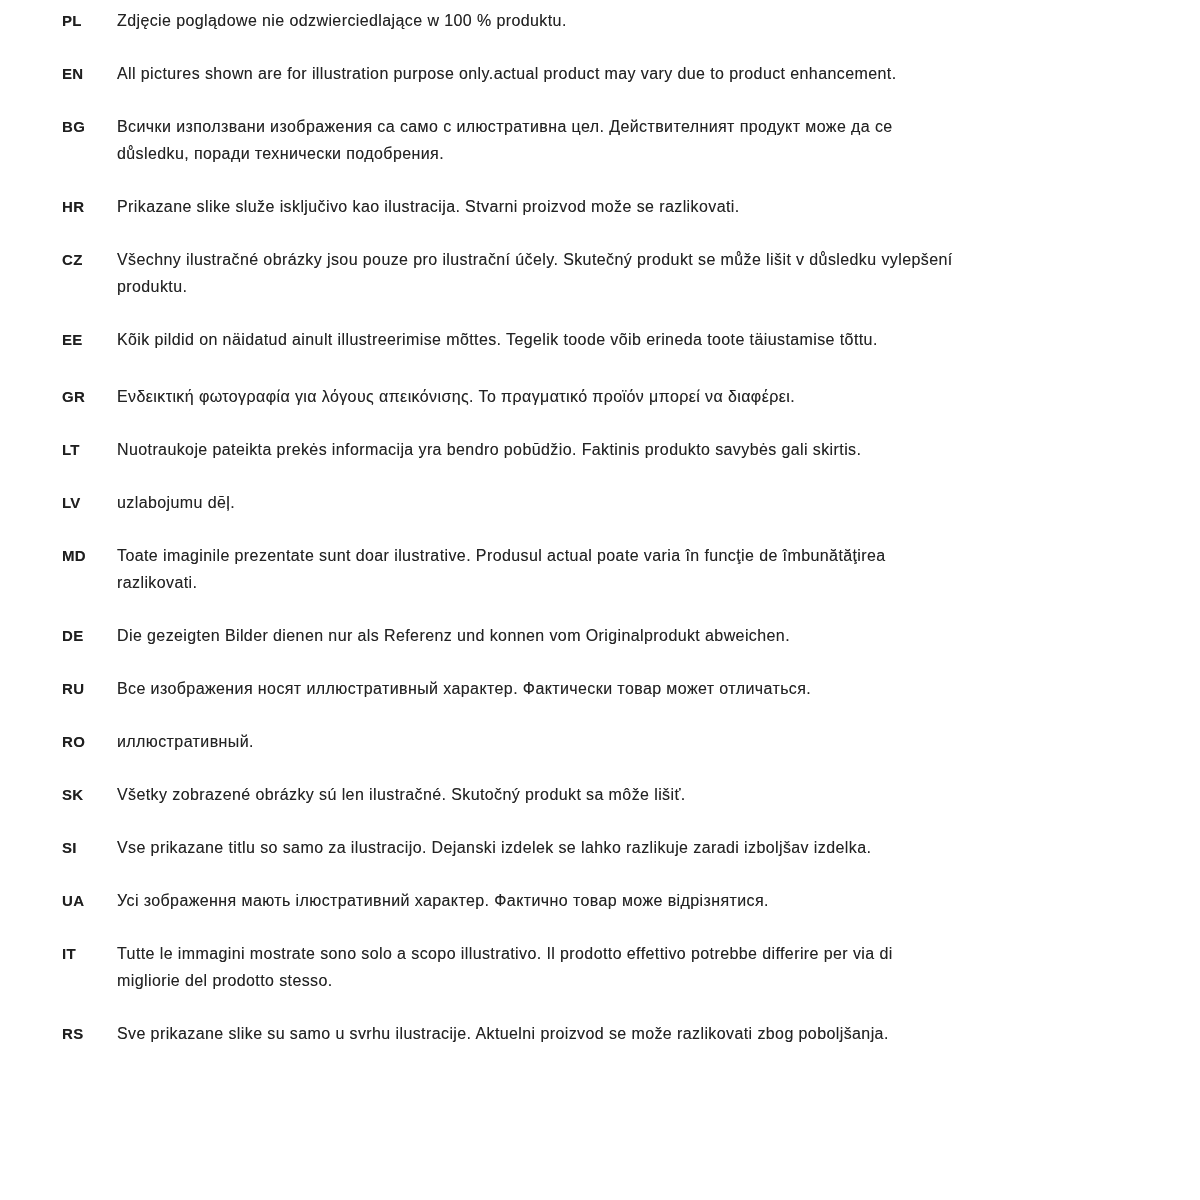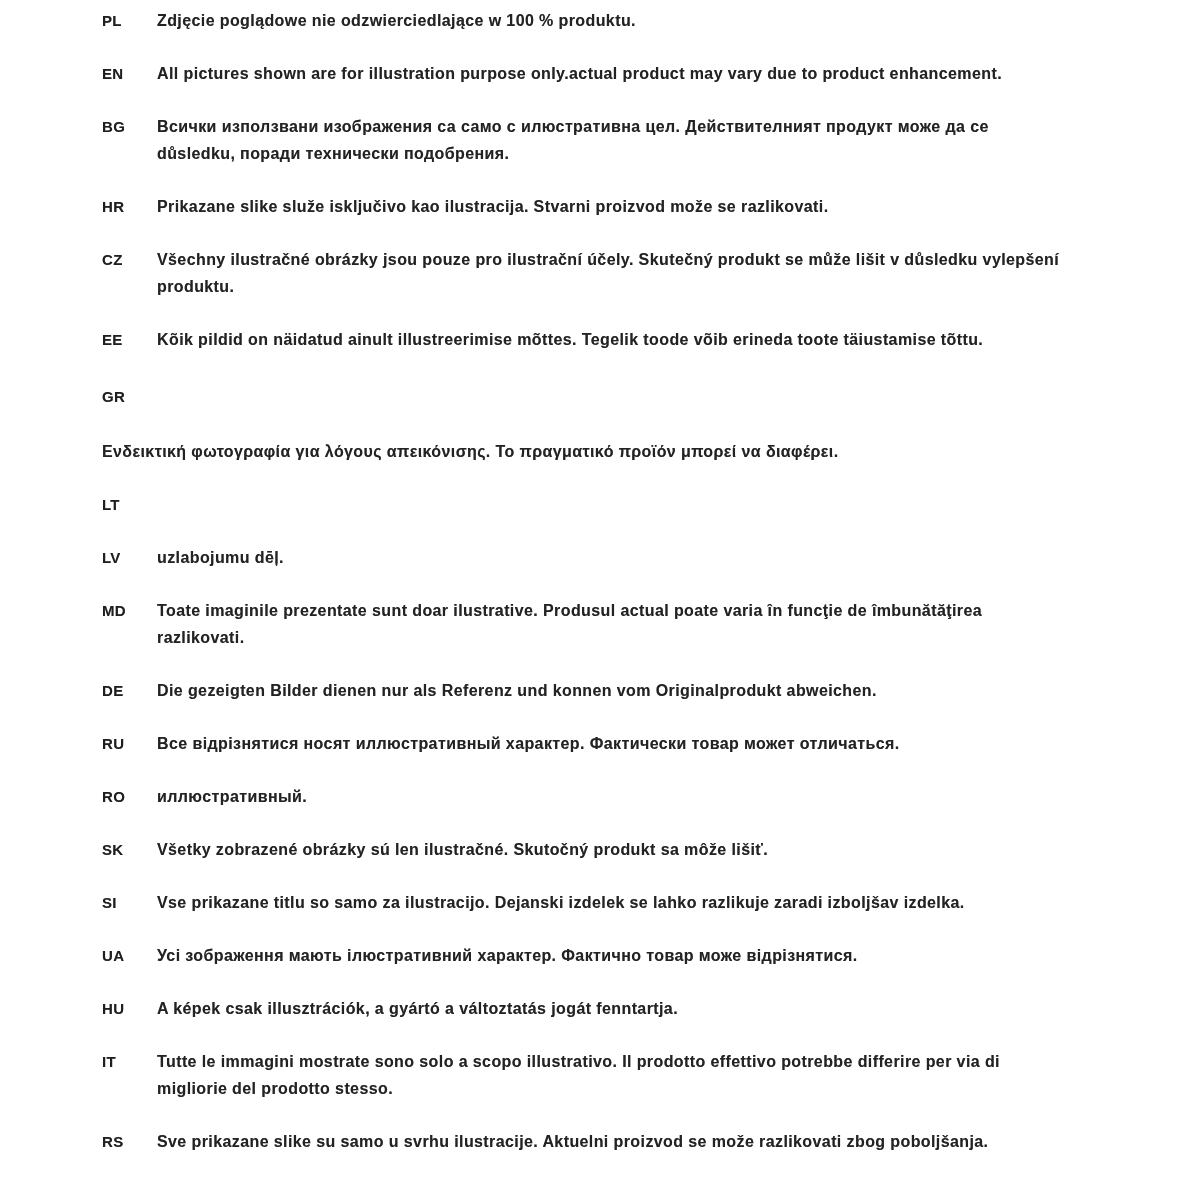--- a/index.html
+++ b/index.html
@@ -8,53 +8,51 @@
     background: #ffffff;
   }
   body {
     width: 1200px;
     height: 1200px;
     font-family: "Liberation Sans", sans-serif;
     color: #232323;
     overflow: hidden;
   }
   .page {
-    padding: 7px 40px 0 102px;
+    padding: 7px 40px 0 62px;
     box-sizing: border-box;
     width: 1144px;
   }
   .row {
     display: flex;
     align-items: flex-start;
     margin-bottom: 26px;
   }
   .row.extra-gap {
     margin-top: 30px;
-    flex-direction: column;
   }
   .code {
     flex: 0 0 55px;
     width: 55px;
     font-size: 15px;
     font-weight: bold;
     line-height: 27px;
     letter-spacing: 0.3px;
     color: #1f1f1f;
     text-shadow: 0 0 0.6px rgba(31,31,31,0.45);
   }
   .text {
     font-size: 16px;
     line-height: 27px;
     letter-spacing: 0.4px;
     color: #232323;
     text-shadow: 0 0 0.6px rgba(35,35,35,0.4);
   }
   .line {
     white-space: nowrap;
-    font-weight: bold;
   }
   .line:empty { display: none; }
 </style>
 </head>
 <body>
 
 <div class="page">
 
   <div class="row">
     <span class="code">PL</span>
@@ -102,20 +100,23 @@
 
   <div class="row extra-gap">
     <span class="code">GR</span>
     <div class="text">
       <div class="line">Ενδεικτική φωτογραφία για λόγους απεικόνισης. Το πραγματικό προϊόν μπορεί να διαφέρει.</div>
     </div>
   </div>
 
   <div class="row">
     <span class="code">LT</span>
+    <div class="text">
+      <div class="line">Nuotraukoje pateikta prekės informacija yra bendro pobūdžio. Faktinis produkto savybės gali skirtis.</div>
+    </div>
   </div>
 
   <div class="row">
     <span class="code">LV</span>
     <div class="text">
       <div class="line">uzlabojumu dēļ.</div>
     </div>
   </div>
 
   <div class="row">
@@ -129,21 +130,21 @@
   <div class="row">
     <span class="code">DE</span>
     <div class="text">
       <div class="line">Die gezeigten Bilder dienen nur als Referenz und konnen vom Originalprodukt abweichen.</div>
     </div>
   </div>
 
   <div class="row">
     <span class="code">RU</span>
     <div class="text">
-      <div class="line">Все відрізнятися носят иллюстративный характер. Фактически товар может отличаться.</div>
+      <div class="line">Все изображения носят иллюстративный характер. Фактически товар может отличаться.</div>
     </div>
   </div>
 
   <div class="row">
     <span class="code">RO</span>
     <div class="text">
       <div class="line">иллюстративный.</div>
     </div>
   </div>
 
@@ -161,26 +162,20 @@
     </div>
   </div>
 
   <div class="row">
     <span class="code">UA</span>
     <div class="text">
       <div class="line">Усі зображення мають ілюстративний характер. Фактично товар може відрізнятися.</div>
     </div>
   </div>
 
-  <div class="row">
-    <span class="code">HU</span>
-    <div class="text">
-      <div class="line">A képek csak illusztrációk, a gyártó a változtatás jogát fenntartja.</div>
-    </div>
-  </div>
 
   <div class="row">
     <span class="code">IT</span>
     <div class="text">
       <div class="line">Tutte le immagini mostrate sono solo a scopo illustrativo. Il prodotto effettivo potrebbe differire per via di</div>
       <div class="line">migliorie del prodotto stesso.</div>
     </div>
   </div>
 
   <div class="row">

